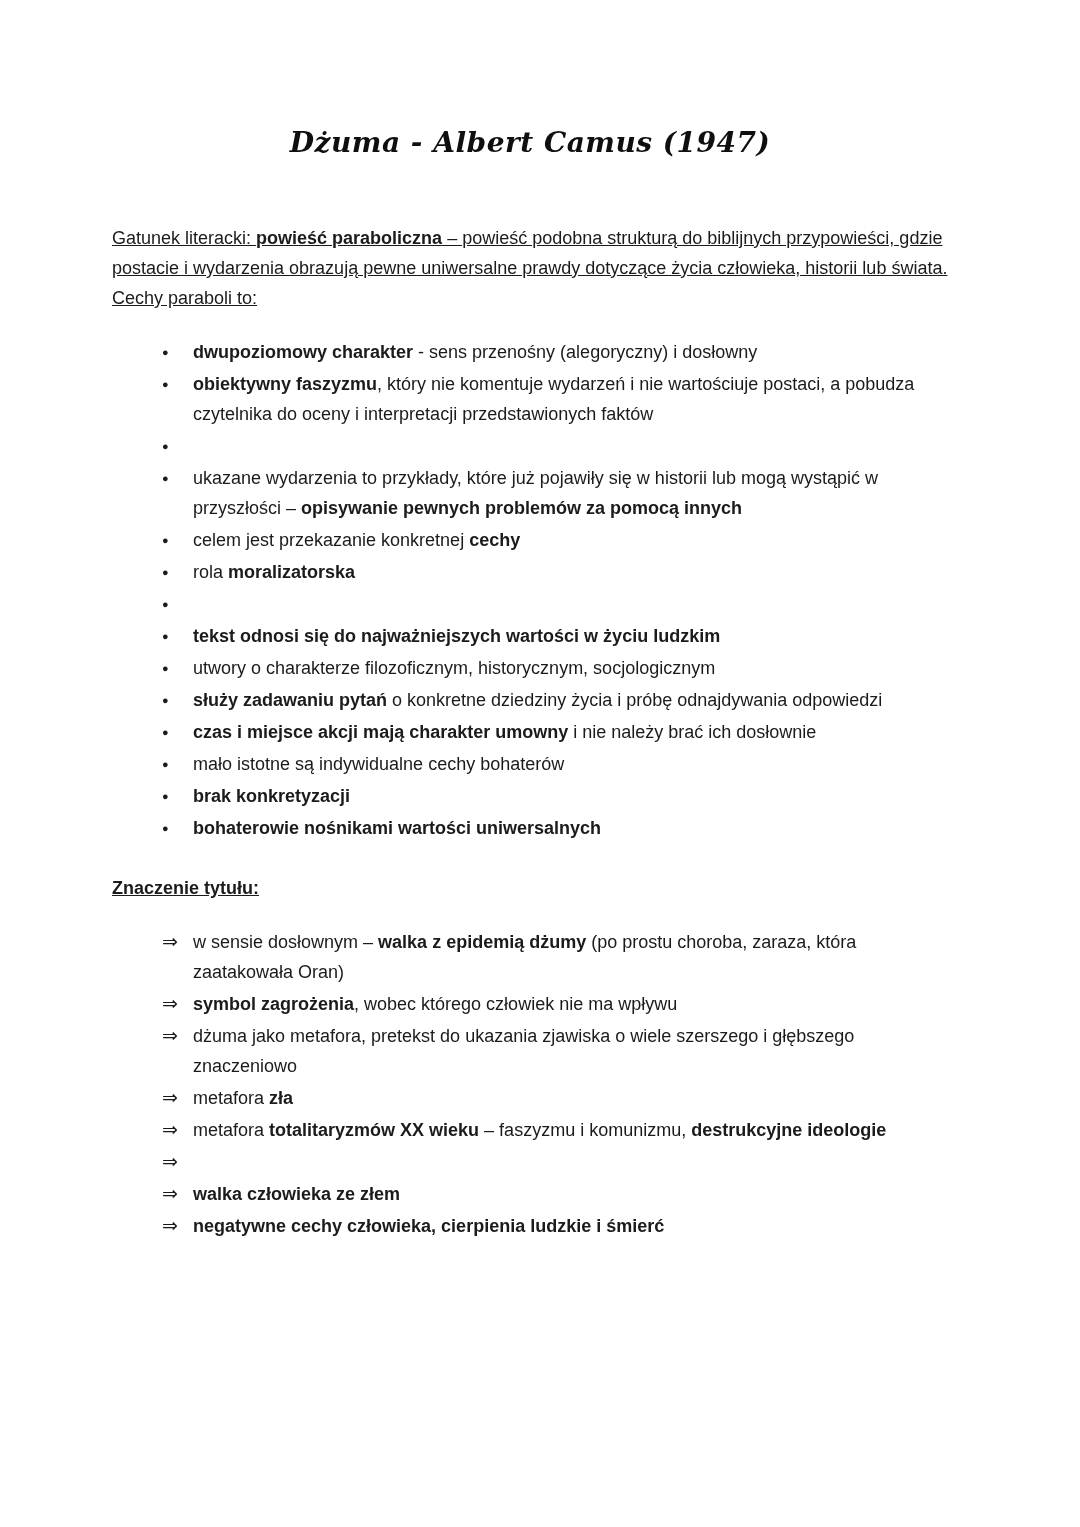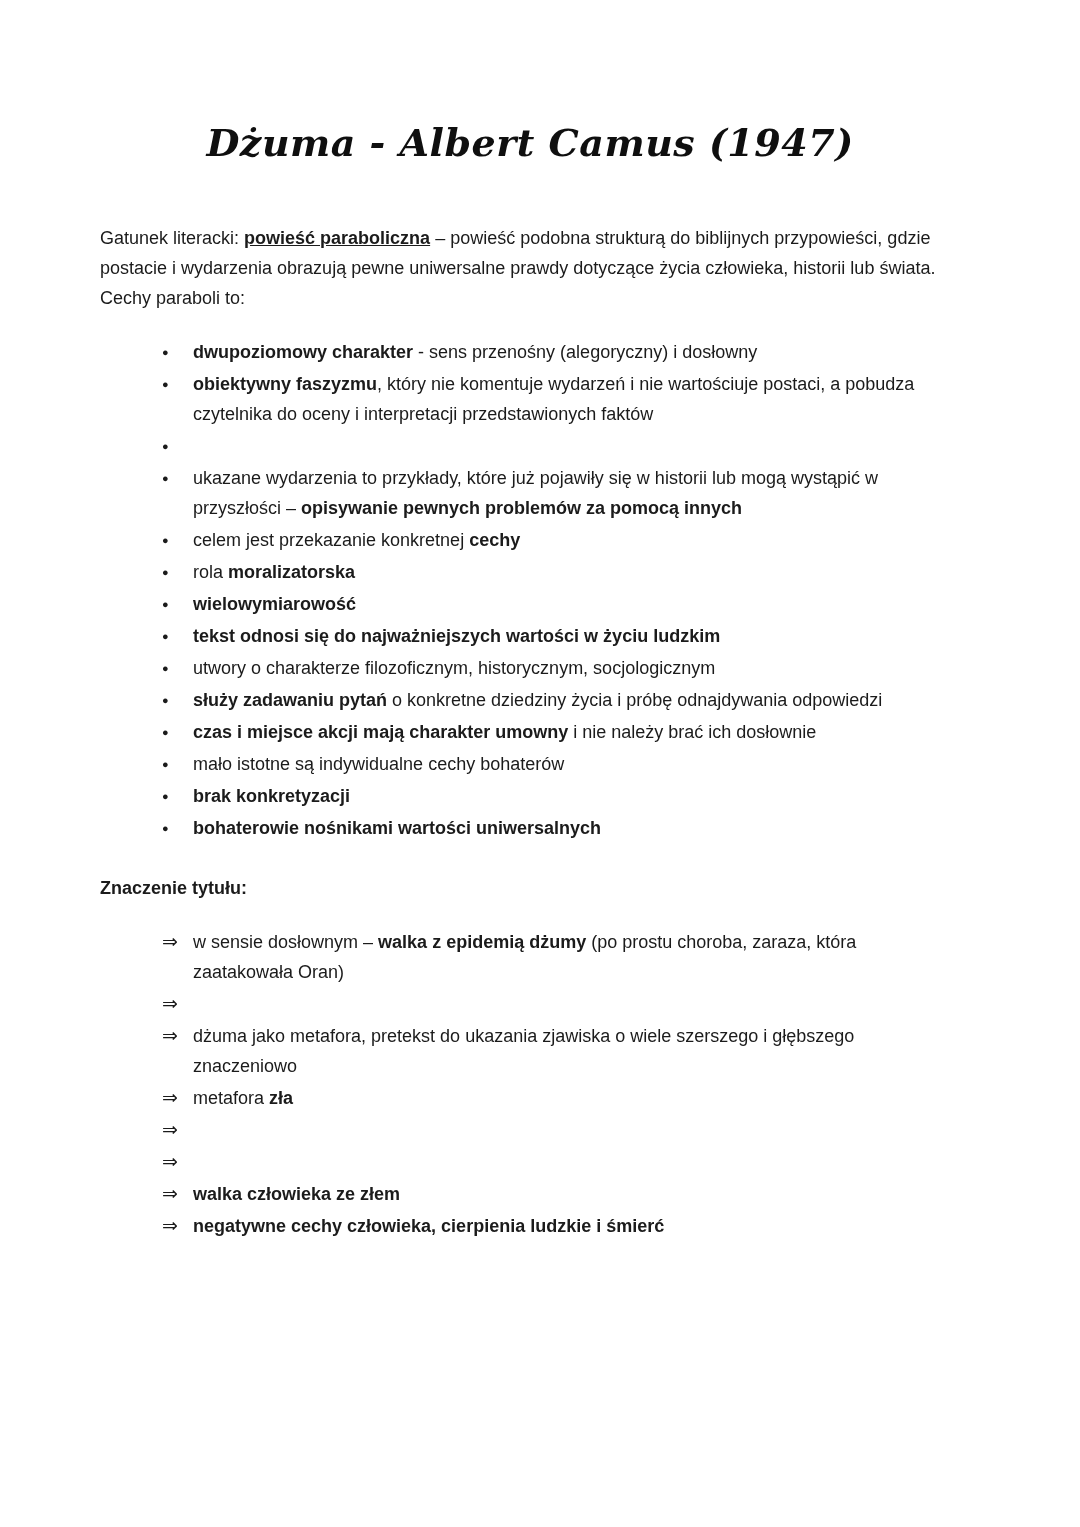--- a/index.html
+++ b/index.html
@@ -13,29 +13,29 @@
     padding: 125px 120px 40px 100px;
     font-size: 18px;
     line-height: 30px;
     color: #1b1b1b;
   }
 
   .title {
     font-family: "DejaVu Serif", serif;
     font-style: italic;
     font-weight: 700;
-    font-size: 38px;
+    font-size: 28px;
     line-height: 36px;
     letter-spacing: 0.5px;
     text-align: center;
     color: #0f0f0f;
     margin: 0 0 62px 0;
   }
 
-  .para { margin: 0; }
+  .para { margin: 12px; text-decoration: underline; }
   .para.spaced { margin-top: 78px; }
   .para.heading { margin-top: 30px; }
 
   b, strong { font-weight: 700; }
   .u { text-decoration: underline; }
 
   ul.list {
     list-style: none;
     margin: 24px 0 0 0;
     padding: 0;
@@ -82,21 +82,20 @@
       <li>
         <span class="marker">●</span>
         <span class="li-text"><span>celem jest przekazanie konkretnej </span><b>cechy</b></span>
       </li>
       <li>
         <span class="marker">●</span>
         <span class="li-text"><span>rola </span><b>moralizatorska</b></span>
       </li>
       <li>
         <span class="marker">●</span>
-        <span class="li-text"><b>wielowymiarowość</b></span>
       </li>
       <li>
         <span class="marker">●</span>
         <span class="li-text"><b>tekst odnosi się do najważniejszych wartości w życiu ludzkim</b></span>
       </li>
       <li>
         <span class="marker">●</span>
         <span class="li-text"><span>utwory o charakterze filozoficznym, historycznym, socjologicznym</span></span>
       </li>
       <li>
@@ -124,31 +123,33 @@
 
   <p class="para heading"><b>Znaczenie tytułu:</b></p>
 
   <ul class="list arrow-list">
       <li>
         <span class="marker">⇒</span>
         <span class="li-text"><span>w sensie dosłownym – </span><b>walka z epidemią dżumy</b><span> (po prostu choroba, zaraza, która zaatakowała Oran)</span></span>
       </li>
       <li>
         <span class="marker">⇒</span>
+        <span class="li-text"><b>symbol zagrożenia</b><span>, wobec którego człowiek nie ma wpływu</span></span>
       </li>
       <li>
         <span class="marker">⇒</span>
         <span class="li-text"><span>dżuma jako metafora, pretekst do ukazania zjawiska o wiele szerszego i głębszego znaczeniowo</span></span>
       </li>
       <li>
         <span class="marker">⇒</span>
         <span class="li-text"><span>metafora </span><b>zła</b></span>
       </li>
       <li>
         <span class="marker">⇒</span>
+        <span class="li-text"><span>metafora </span><b>totalitaryzmów XX wieku</b><span> – faszyzmu i komunizmu, </span><b>destrukcyjne ideologie</b></span>
       </li>
       <li>
         <span class="marker">⇒</span>
       </li>
       <li>
         <span class="marker">⇒</span>
         <span class="li-text"><b>walka człowieka ze złem</b></span>
       </li>
       <li>
         <span class="marker">⇒</span>

